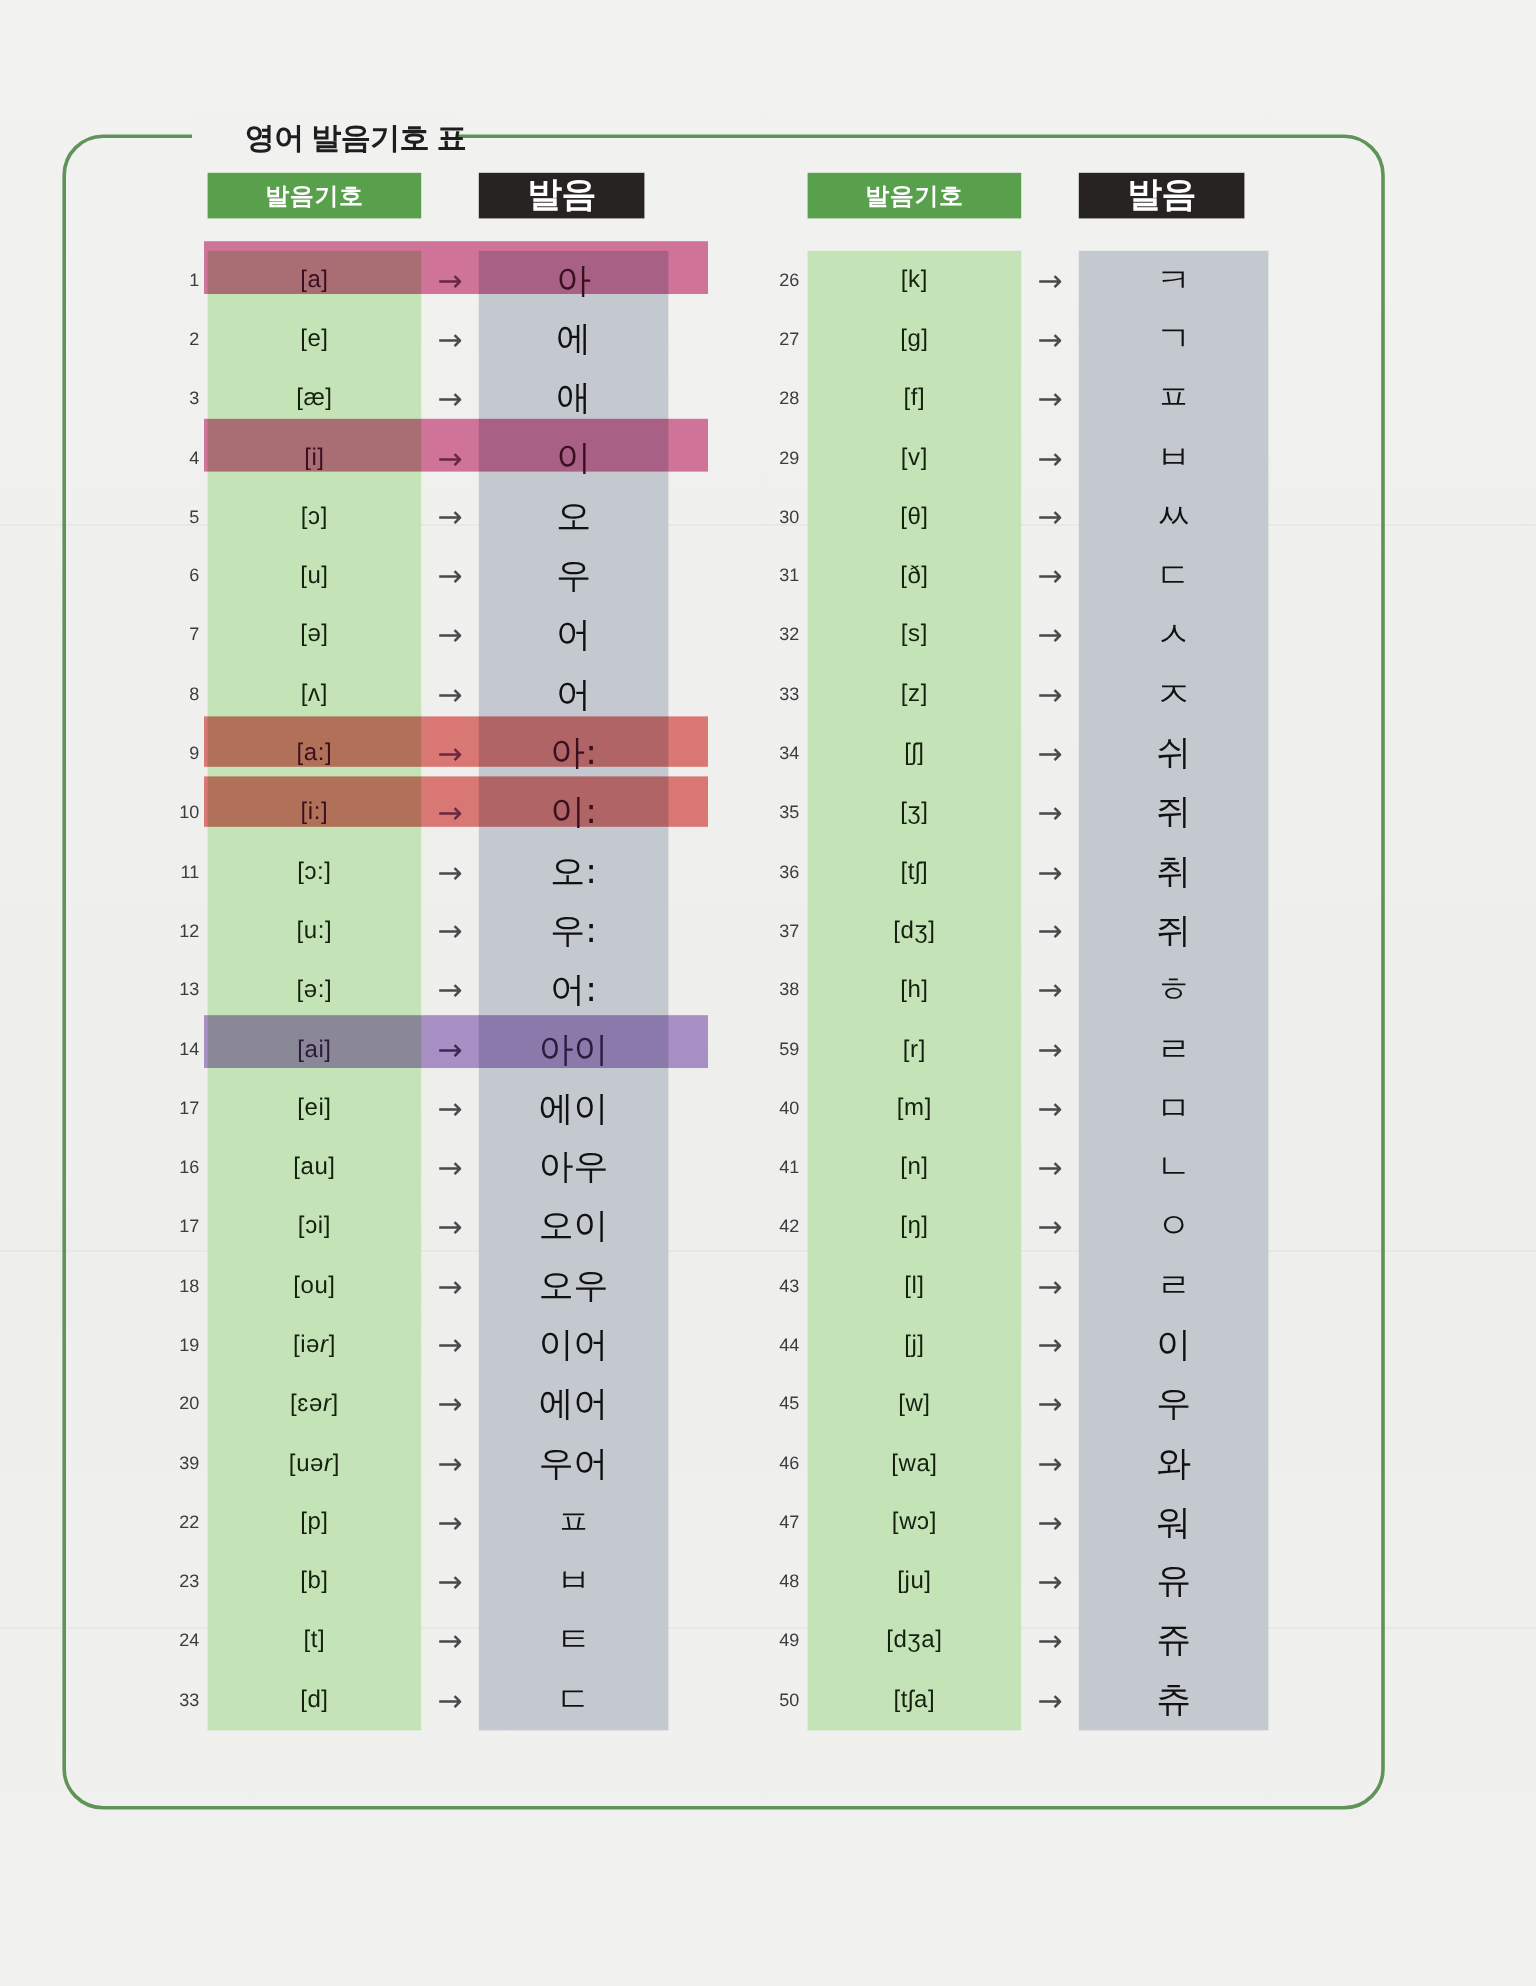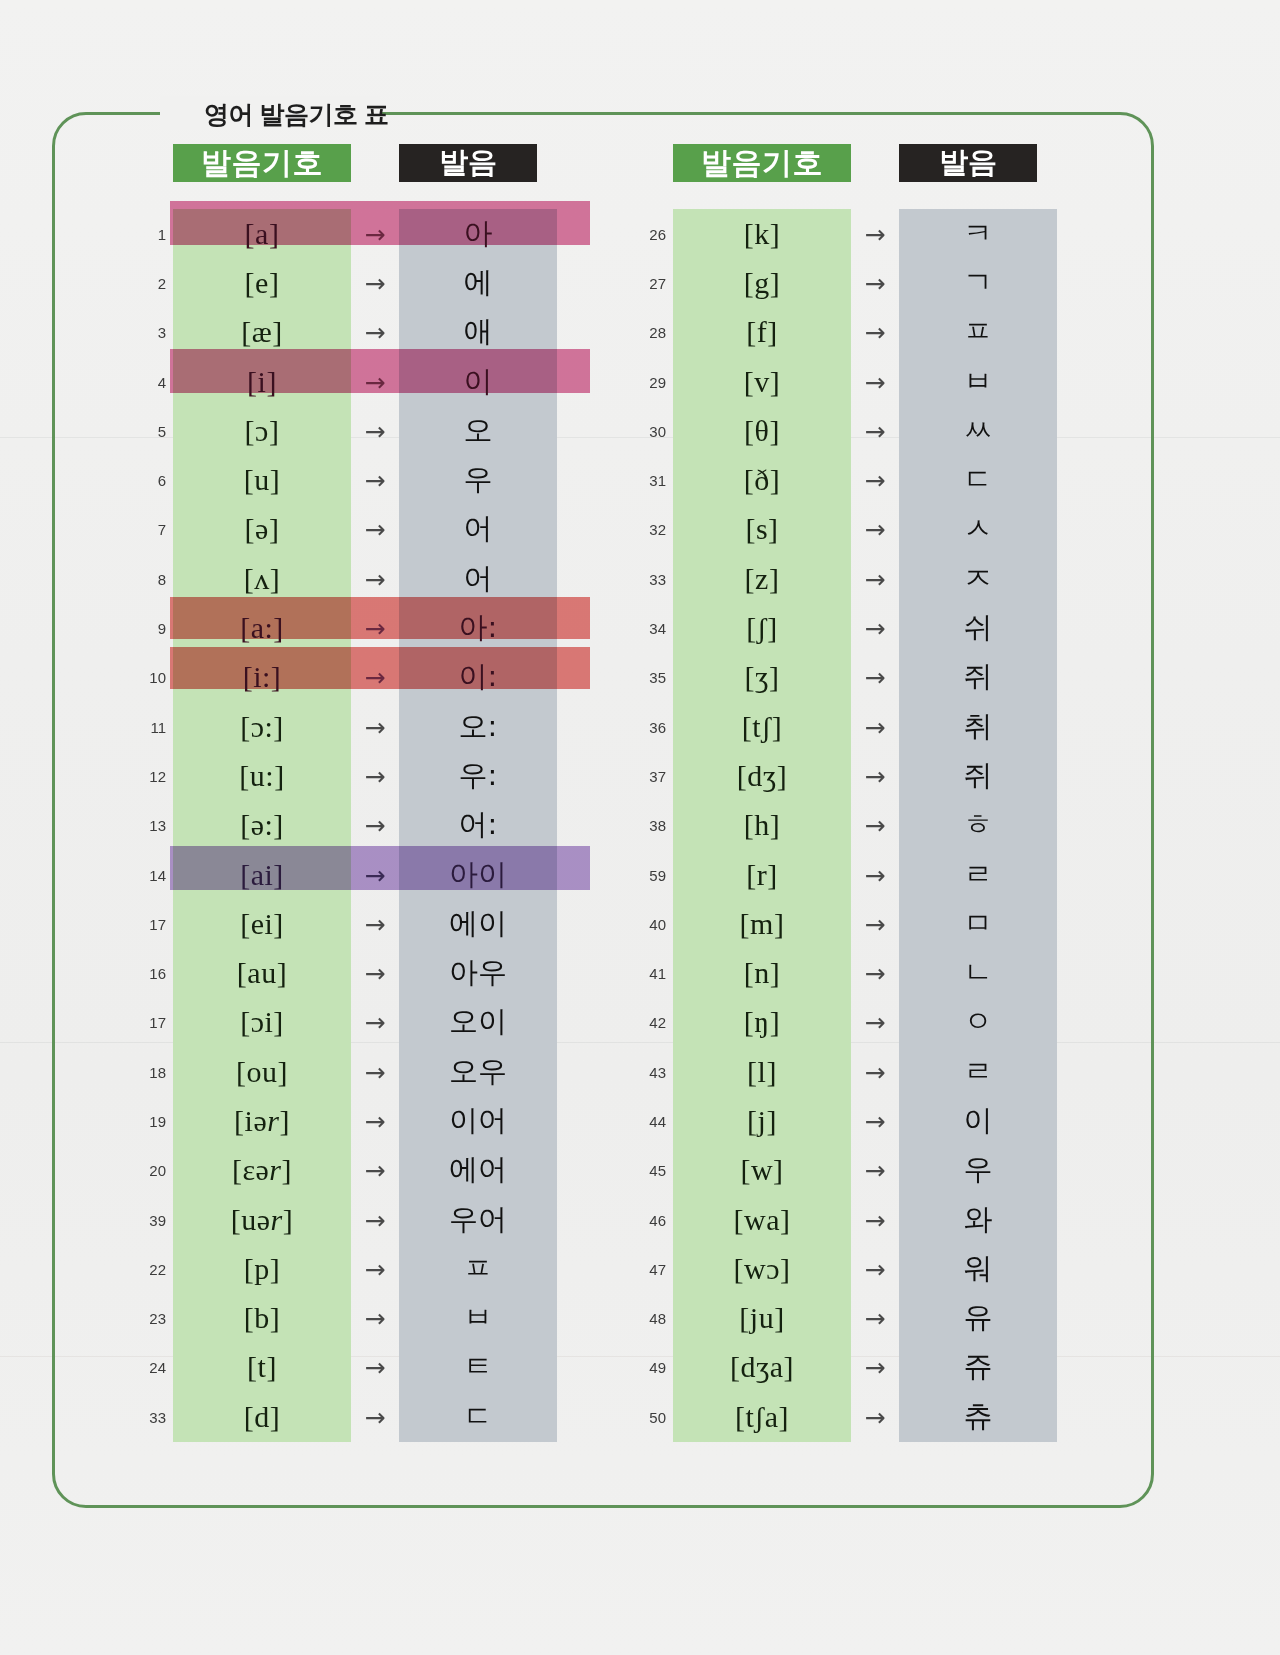--- a/index.html
+++ b/index.html
@@ -55,22 +55,22 @@
   .colbg.gray { left: 269px; width: 158px; background: #c3c9cf; }
 
   .rows { position: absolute; top: 46px; left: 0; width: 460px; }
   .row { position: relative; height: 49.3px; }
 
   .num { position: absolute; left: 0px; width: 36px; top: 50%;
          transform: translateY(-50%);
          text-align: right; font-size: 15px; color: #3c3c3c; }
   .sym { position: absolute; left: 43px; width: 178px; top: 50%;
          transform: translateY(-50%);
-         text-align: center; font-size: 30px; color: #14210f;
-         font-family: Liberation Serif, serif; letter-spacing: .5px; }
+         text-align: center; font-size: 20px; color: #14210f;
+         font-family: Liberation Sans, sans-serif; letter-spacing: .5px; }
   .sym i { font-style: italic; }
   .arrow { position: absolute; left: 221px; width: 48px; top: 50%;
            transform: translateY(-50%);
            text-align: center; font-size: 25px; color: #4a4a4a;
            font-family: "DejaVu Sans", sans-serif; }
   .pron { position: absolute; left: 269px; width: 158px; top: 50%;
           transform: translateY(-50%);
           text-align: center; font-size: 29px; color: #111111;
           font-family: "DejaVu Sans", sans-serif; }
 

